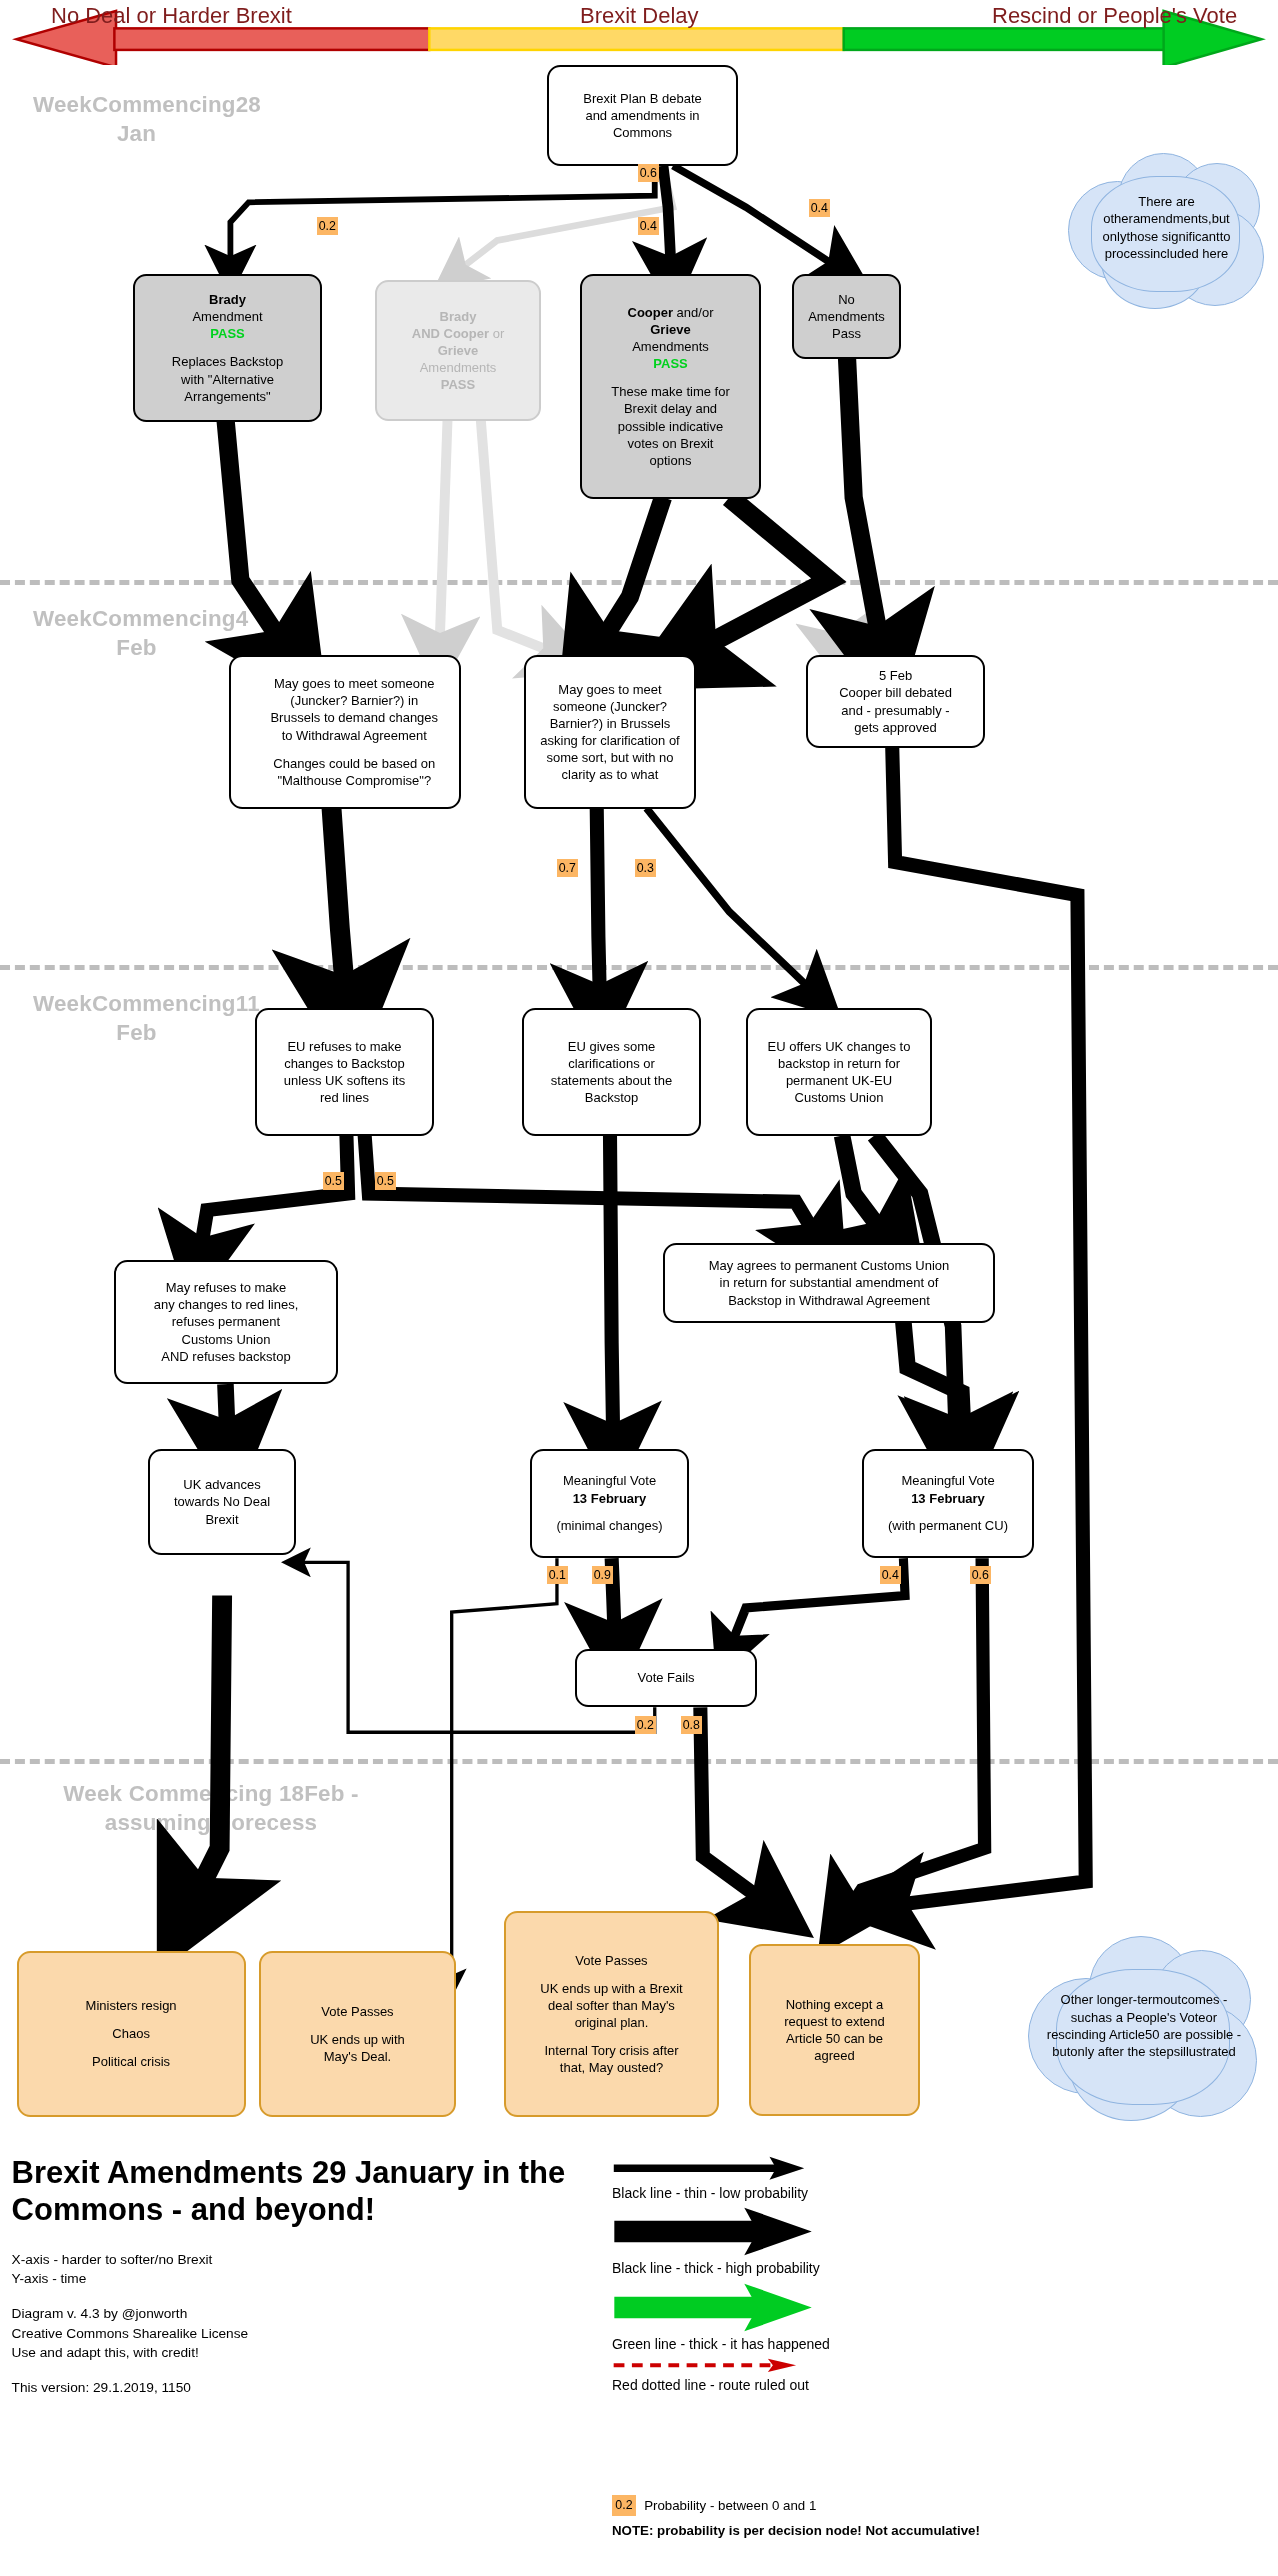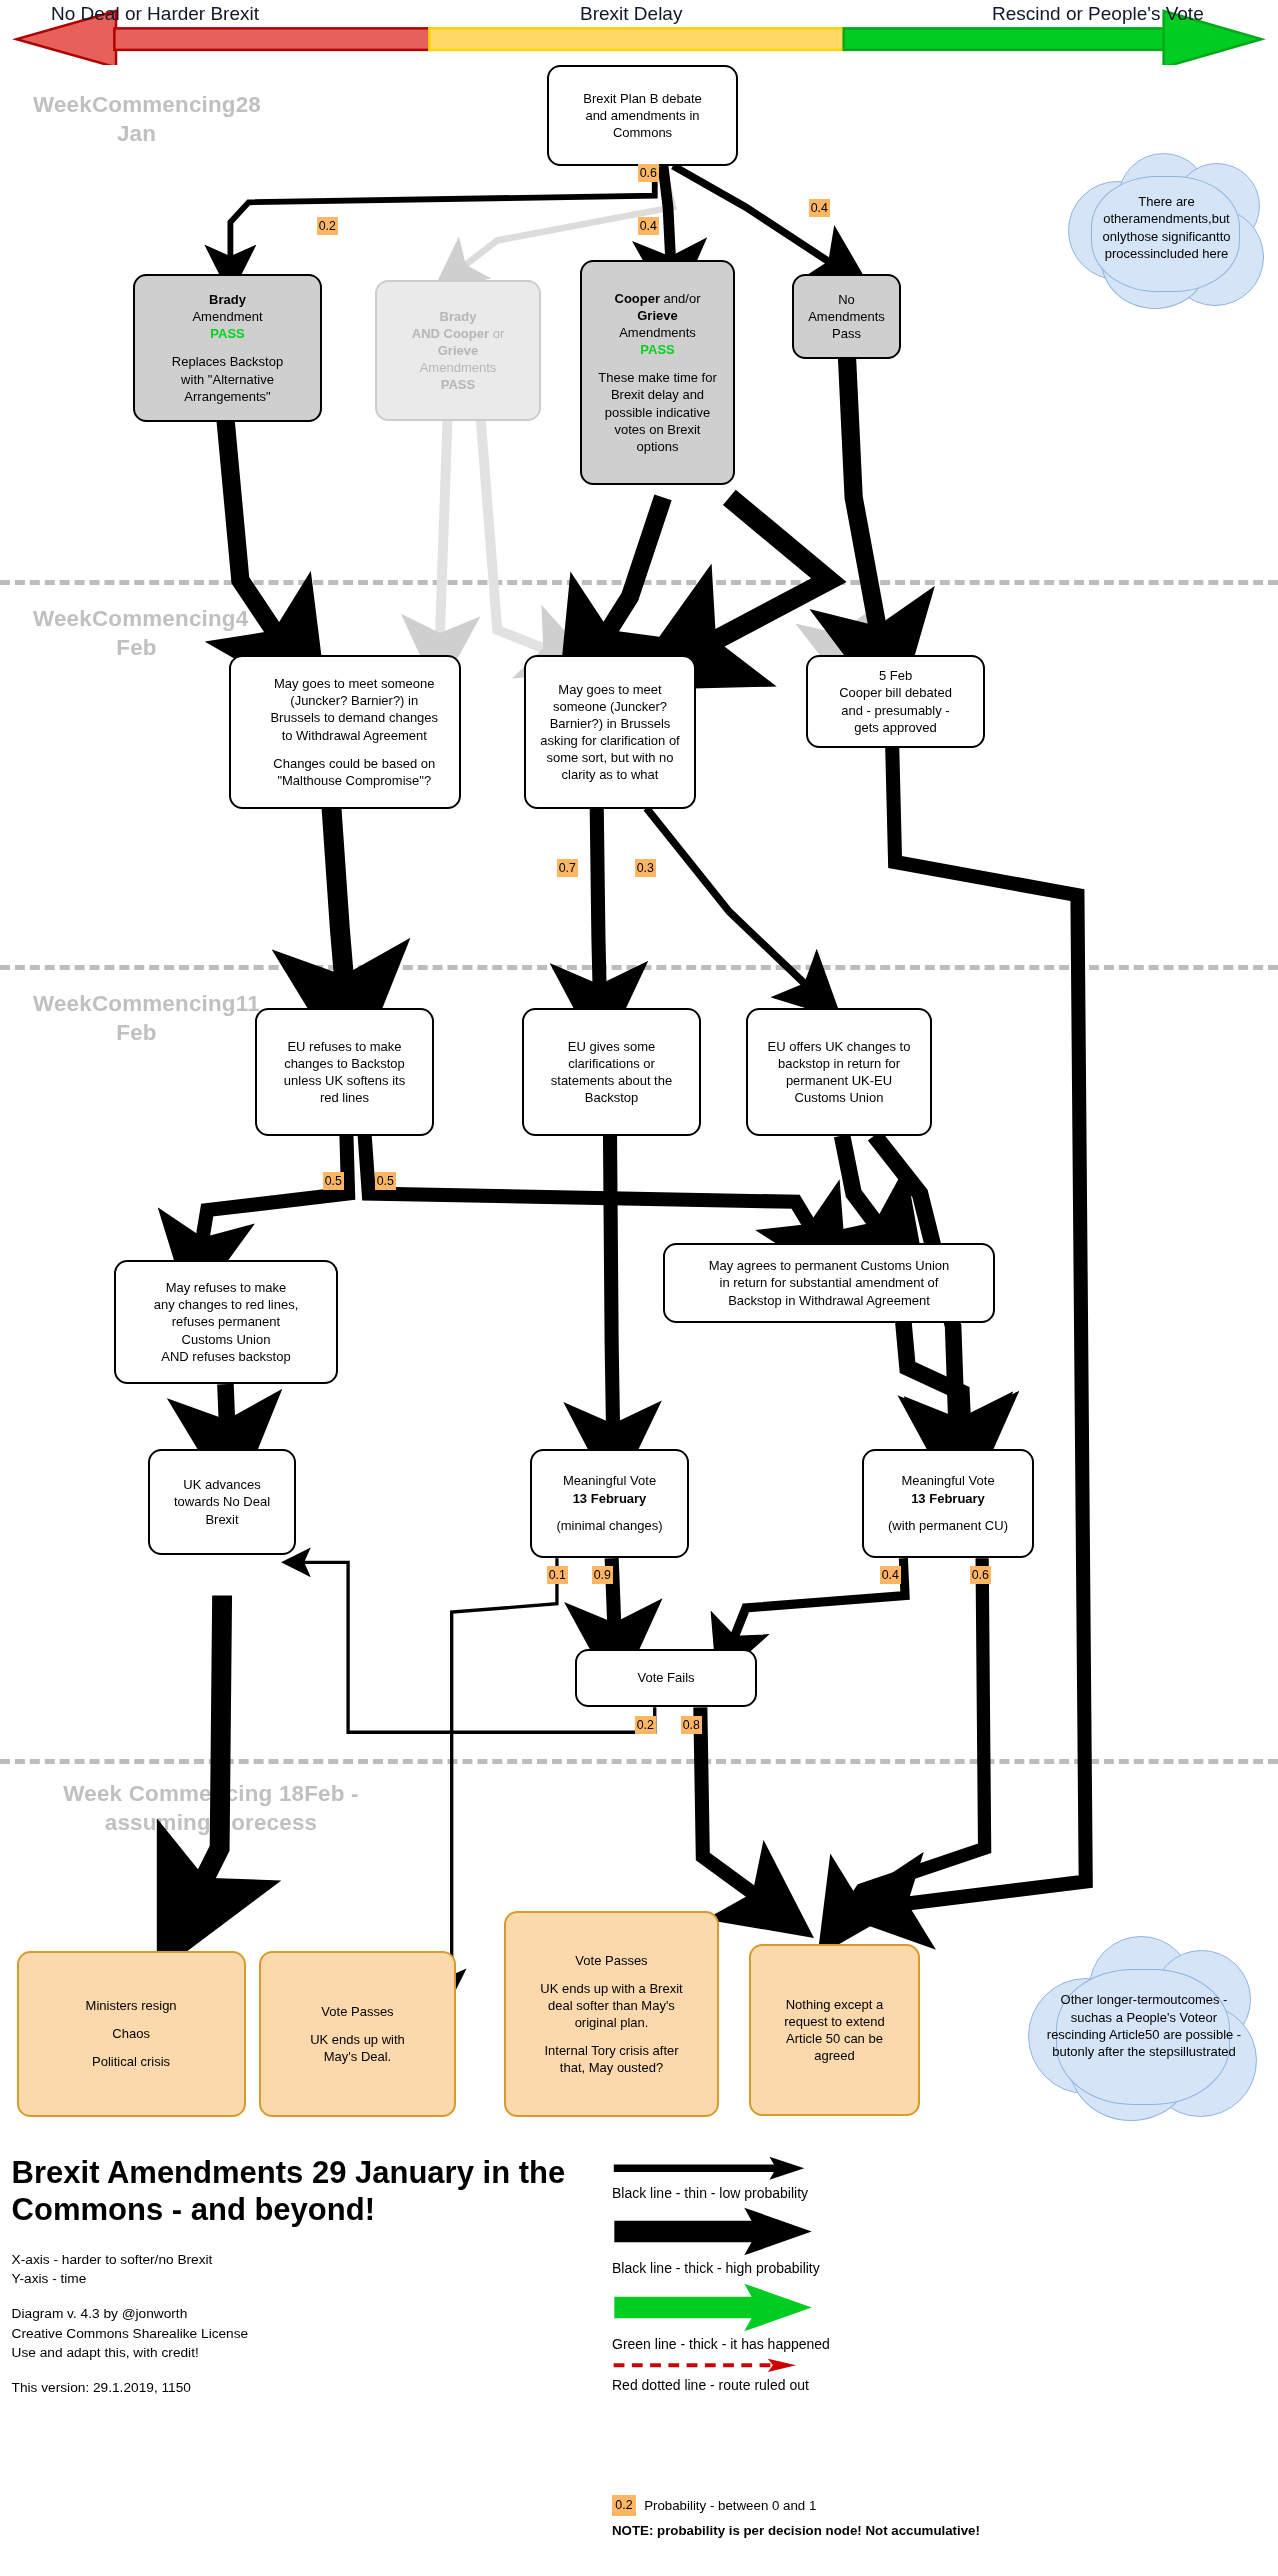--- a/index.html
+++ b/index.html
@@ -3,21 +3,21 @@
 <meta charset="utf-8">
 <style>
   * { box-sizing: border-box; }
   html, body { margin:0; padding:0; background:#ffffff; }
   body { font-family:"Liberation Sans", sans-serif; }
 
   #page { position:relative; width:1278px; height:2576px; background:#fff; overflow:hidden; }
 
   
   .axis-wrap { position:absolute; left:0; top:0; width:1278px; height:65px; }
-  .axis-label { position:absolute; top:3.3px; font-size:19px; color:#0f172a; white-space:nowrap;text-align:center; }
+  .axis-label { position:absolute; top:3.3px; font-size:22px; color:#7f1d1d; white-space:nowrap;text-align:center; }
 
   
   .week-label {
     position:absolute; color:#c0c0c0; font-weight:bold; font-size:22.4px;
     line-height:1.28; text-align:center; letter-spacing:0.2px;
   }
   .dash-rule {
     position:absolute; left:0; width:1278px; height:0;
     border-top:5px dashed #bdbdbd;
   }
@@ -219,21 +219,21 @@
   <div class="node ghost" style="left:375px; top:280px; width:166px; height:141px;">
       <div>
         <span class="ln"><b>Brady</b></span>
         <span class="ln"><b>AND Cooper</b> or</span>
         <span class="ln"><b>Grieve</b></span>
         <span class="ln">Amendments</span>
         <span class="ln"><b>PASS</b></span>
       </div>
     </div>
 
-  <div class="node grey" style="left:580px; top:260px; width:155px; height:225px;align-items:center;">
+  <div class="node grey" style="left:580px; top:274px; width:181px; height:225px;align-items:center;">
       <div>
         <span class="ln"><b>Cooper</b> and/or</span>
         <span class="ln"><b>Grieve</b></span>
         <span class="ln">Amendments</span>
         <span class="ln"><span class="pass">PASS</span></span>
         <span class="ln">
           <span class="sp"></span>
         </span>
         <span class="ln">These make time for</span>
         <span class="ln">Brexit delay and</span>

